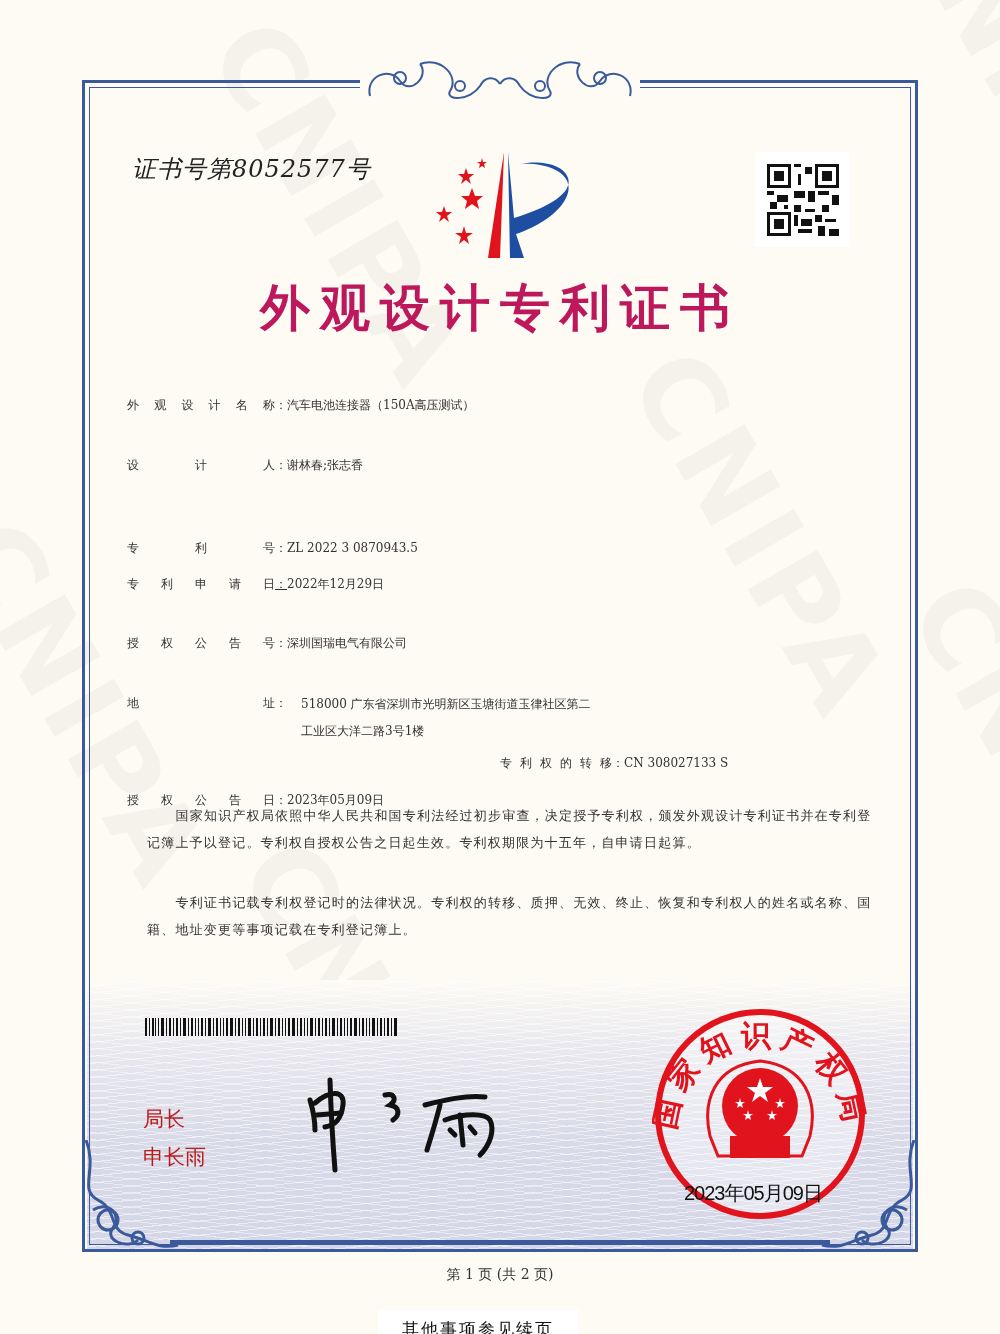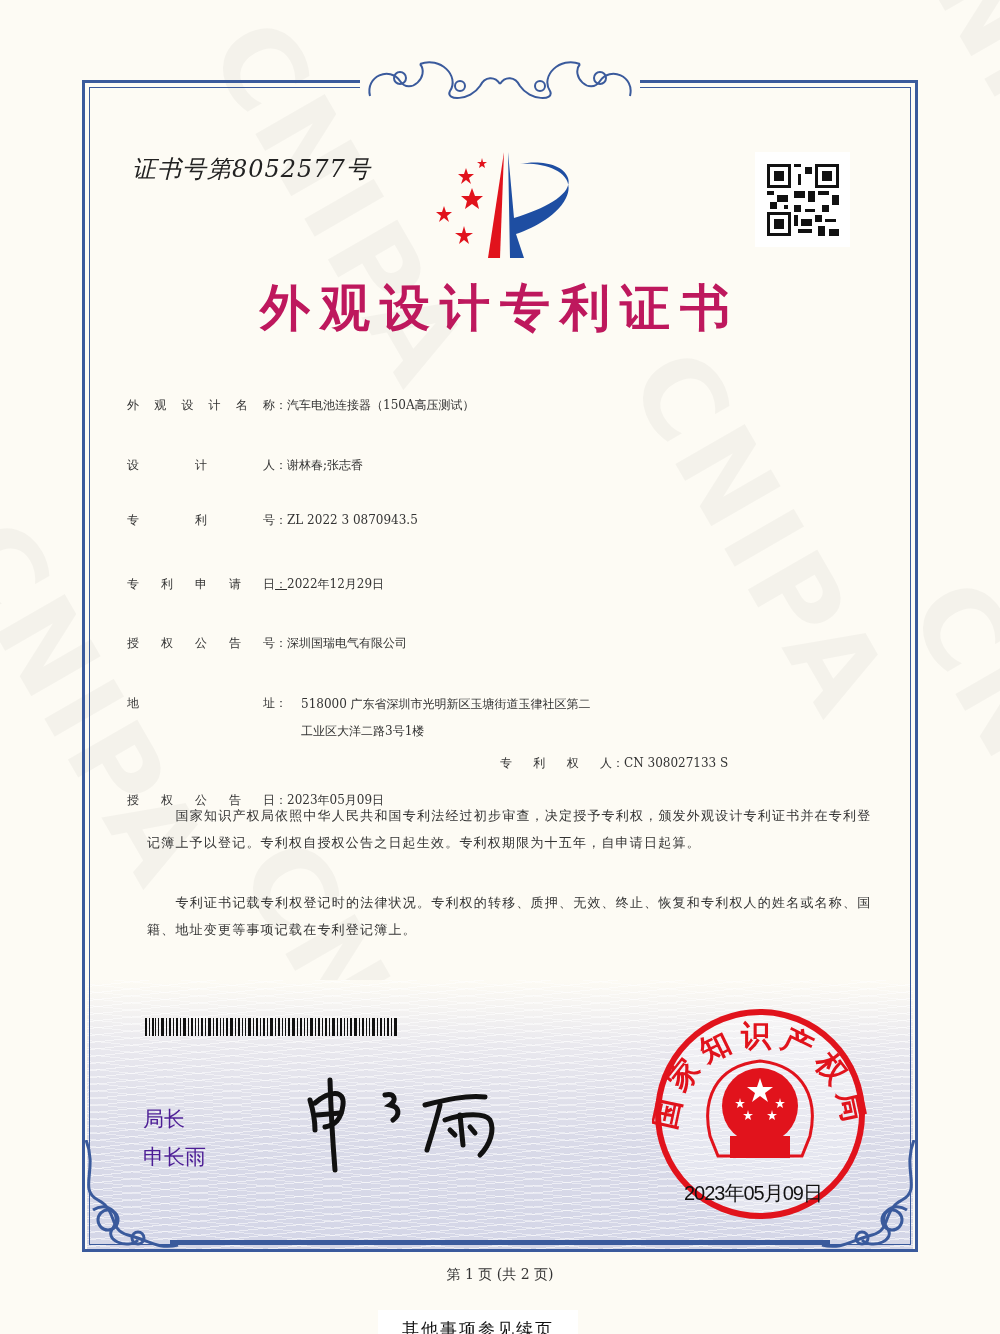--- a/index.html
+++ b/index.html
@@ -47,21 +47,21 @@
   }
   .field { position:absolute; left:127px; font-size:12px; color:#333; white-space:nowrap; }
   .field .lbl { display:inline-block; width:148px; text-align-last:justify; }
   .field .val { display:inline-block; }
   .field.addr .val { vertical-align:top; line-height:27px; margin-top:-4px;margin-left:14px; }
   .para {
     position:absolute; left:147px; width:730px; font-size:13px; line-height:27px;
     letter-spacing:1.2px; color:#333; text-indent:2.2em;
   }
   .barcode { position:absolute; left:145px; top:1018px; width:252px; height:18px; }
-  .sig-title { position:absolute; left:143px; font-family:"DejaVu Sans", sans-serif; font-size:21px; color:#4c1d95; }
+  .sig-title { position:absolute; left:143px; font-family:"DejaVu Sans", sans-serif; font-size:21px; color:#b91c1c; }
   .signature { position:absolute; left:305px; top:1075px; }
   .seal { position:absolute; left:652px; top:1006px; }
   .seal-date {
     position:absolute; left:684px; top:1180px; font-family:"Liberation Sans", sans-serif;
     font-size:20px; color:#111; letter-spacing:-1px;
   }
   .page-no { position:absolute; left:0; right:0; top:1266px; text-align:center; font-size:14px; color:#333; }
   .continued {
     position:absolute; left:378px; top:1310px; width:200px; height:30px; background:#fff;
     font-size:17px; text-align:center; line-height:38px; color:#111; letter-spacing:2px;
@@ -165,37 +165,37 @@
 </div>
 
 <div class="title">外观设计专利证书</div>
 
 <div class="field" style="top:397px;">
   <span class="lbl">外观设计名称</span><span>：</span><span class="val">汽车电池连接器（150A高压测试）</span>
 </div>
 <div class="field" style="top:457px;">
   <span class="lbl">设计人</span><span>：</span><span class="val">谢林春;张志香</span>
 </div>
-<div class="field" style="top:512px;">
+<div class="field" style="top:540px;">
   <span class="lbl">专利号</span><span>：</span><span class="val">ZL 2022 3 0870943.5</span>
 </div>
 <div class="field" style="top:576px;text-decoration:underline;">
   <span class="lbl">专利申请日</span><span>：</span><span class="val">2022年12月29日</span>
 </div>
 <div class="field" style="top:635px;">
   <span class="lbl">授权公告号</span><span>：</span><span class="val">深圳国瑞电气有限公司</span>
 </div>
 <div class="field addr" style="top:695px;">
   <span class="lbl">地址</span><span>：</span><span class="val"><span>518000 广东省深圳市光明新区玉塘街道玉律社区第二</span><br><span>工业区大洋二路3号1楼</span></span>
 </div>
 <div class="field" style="top:755px;margin-top:37px;">
   <span class="lbl">授权公告日</span><span>：</span><span class="val">2023年05月09日</span>
 </div>
 <div class="field" style="top:755px;left:500px;">
-  <span class="lbl" style="width:112px;">专利权人</span><span>：</span><span class="val">CN 308027133 S</span>
+  <span class="lbl" style="width:112px;">专利权的转移</span><span>：</span><span class="val">CN 308027133 S</span>
 </div>
 
 <div class="para" style="top:802px;">国家知识产权局依照中华人民共和国专利法经过初步审查，决定授予专利权，颁发外观设计专利证书并在专利登记簿上予以登记。专利权自授权公告之日起生效。专利权期限为十五年，自申请日起算。</div>
 <div class="para" style="top:889px;">专利证书记载专利权登记时的法律状况。专利权的转移、质押、无效、终止、恢复和专利权人的姓名或名称、国籍、地址变更等事项记载在专利登记簿上。</div>
 
 <svg class="barcode" viewBox="0 0 252 18" preserveAspectRatio="none">
   <g fill="#111">
     <rect x="0" width="2" height="18"></rect>
       <rect x="4" width="1" height="18"></rect>
       <rect x="7" width="2" height="18"></rect>

